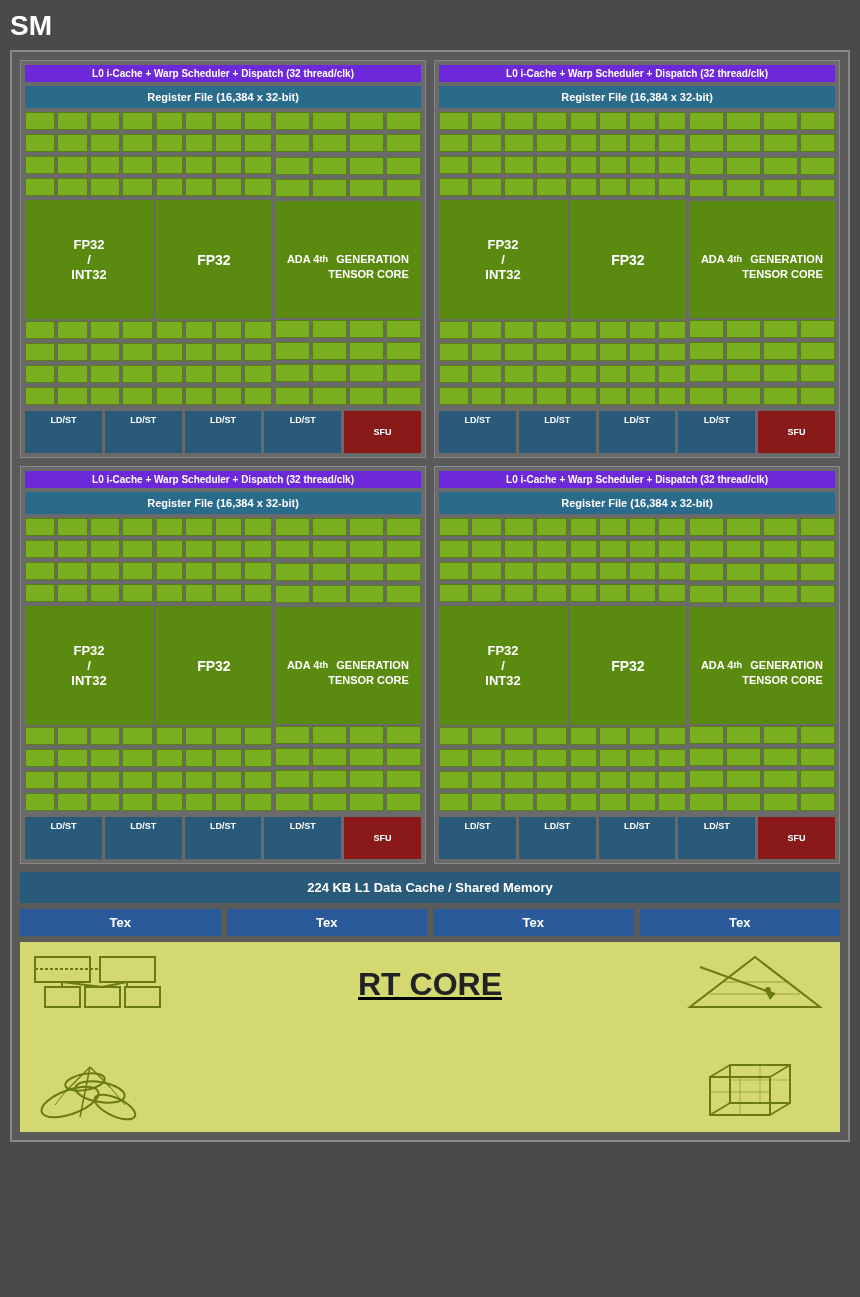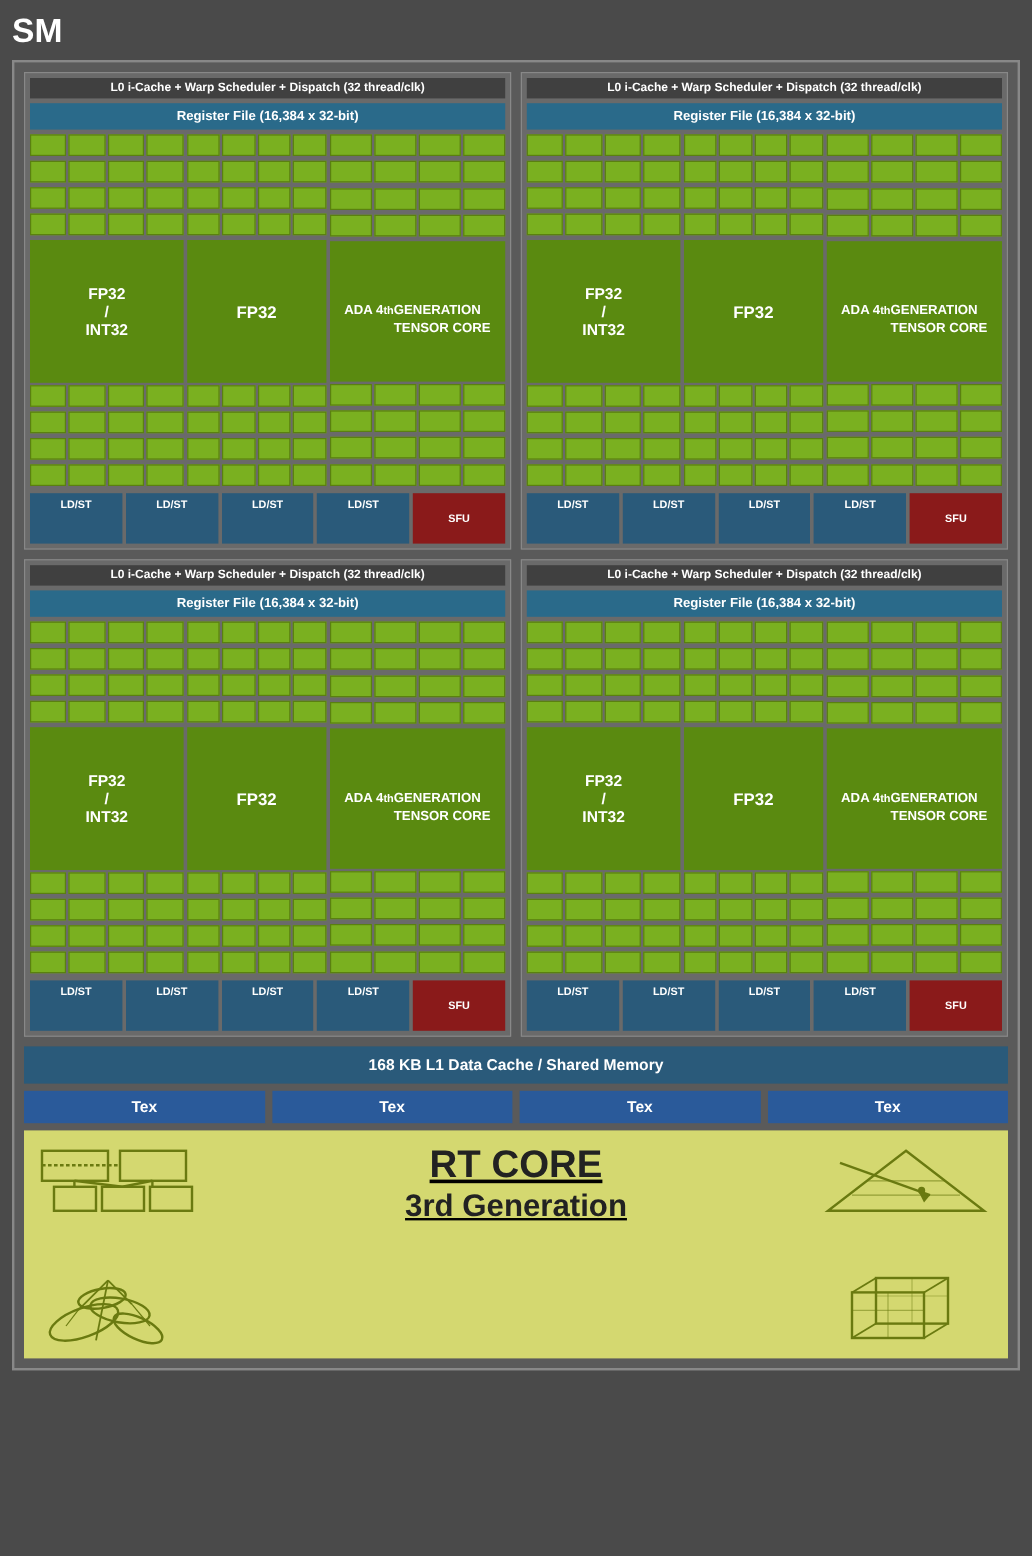--- a/index.html
+++ b/index.html
@@ -28,21 +28,21 @@
       gap: 8px;
       margin-bottom: 8px;
     }
     .quadrant {
       flex: 1;
       background: #6a6a6a;
       border: 1px solid #888;
       padding: 4px;
     }
     .l0-cache-bar {
-      background: #404040;
+      background: #6d28d9;
       color: white;
       font-size: 10px;
       font-weight: bold;
       text-align: center;
       padding: 3px 14px;
       margin-bottom: 4px;
     }
     .register-file-bar {
       background: #2a6a8a;
       color: white;
@@ -74,21 +74,21 @@
       flex: 2;
       display: flex;
       align-items: center;
       justify-content: center;
     }
     .tensor-label {
       background: #5a8a10;
       color: white;
       font-size: 11px;
       font-weight: bold;
-      text-align: left;
+      text-align: right;
       padding: 6px 4px;
       flex: 2;
       display: flex;
       align-items: center;
       justify-content: center;
       line-height: 1.3;
     }
     .grid-cell {
       background: #7ab020;
       border: 1px solid #5a8010;
@@ -720,21 +720,21 @@
       <div class="bottom-bar">
         <div class="ldst-unit">LD/ST</div>
         <div class="ldst-unit">LD/ST</div>
         <div class="ldst-unit">LD/ST</div>
         <div class="ldst-unit">LD/ST</div>
         <div class="sfu-unit">SFU</div>
       </div>
     </div>
   </div>
 
-  <div class="l1-cache-bar">168 KB L1 Data Cache / Shared Memory</div>
+  <div class="l1-cache-bar">224 KB L1 Data Cache / Shared Memory</div>
 
   <div class="tex-row">
     <div class="tex-unit">Tex</div>
     <div class="tex-unit">Tex</div>
     <div class="tex-unit">Tex</div>
     <div class="tex-unit">Tex</div>
   </div>
 
   <div class="rt-core-section">
 
@@ -748,21 +748,20 @@
         <line x1="32" y1="30" x2="72" y2="35" stroke="#6a7a10" stroke-width="2"></line>
         <rect x="70" y="5" width="55" height="25" fill="none" stroke="#6a7a10" stroke-width="2"></rect>
         <line x1="97" y1="30" x2="72" y2="35" stroke="#6a7a10" stroke-width="2"></line>
         <line x1="97" y1="30" x2="97" y2="35" stroke="#6a7a10" stroke-width="2"></line>
         <rect x="95" y="35" width="35" height="20" fill="none" stroke="#6a7a10" stroke-width="2"></rect>
         <line x1="5" y1="17" x2="70" y2="17" stroke="#6a7a10" stroke-width="2" stroke-dasharray="3,2"></line>
       </svg>
 
       <div class="rt-core-title">
         <h2>RT CORE</h2>
-        <h3>3rd Generation</h3>
       </div>
 
       <svg width="150" height="65" viewBox="0 0 150 65">
 
         <polygon points="75,5 140,55 10,55" fill="none" stroke="#6a7a10" stroke-width="2"></polygon>
 
         <line x1="20" y1="15" x2="95" y2="42" stroke="#6a7a10" stroke-width="2"></line>
 
         <circle cx="88" cy="38" r="3" fill="#6a7a10"></circle>
 

